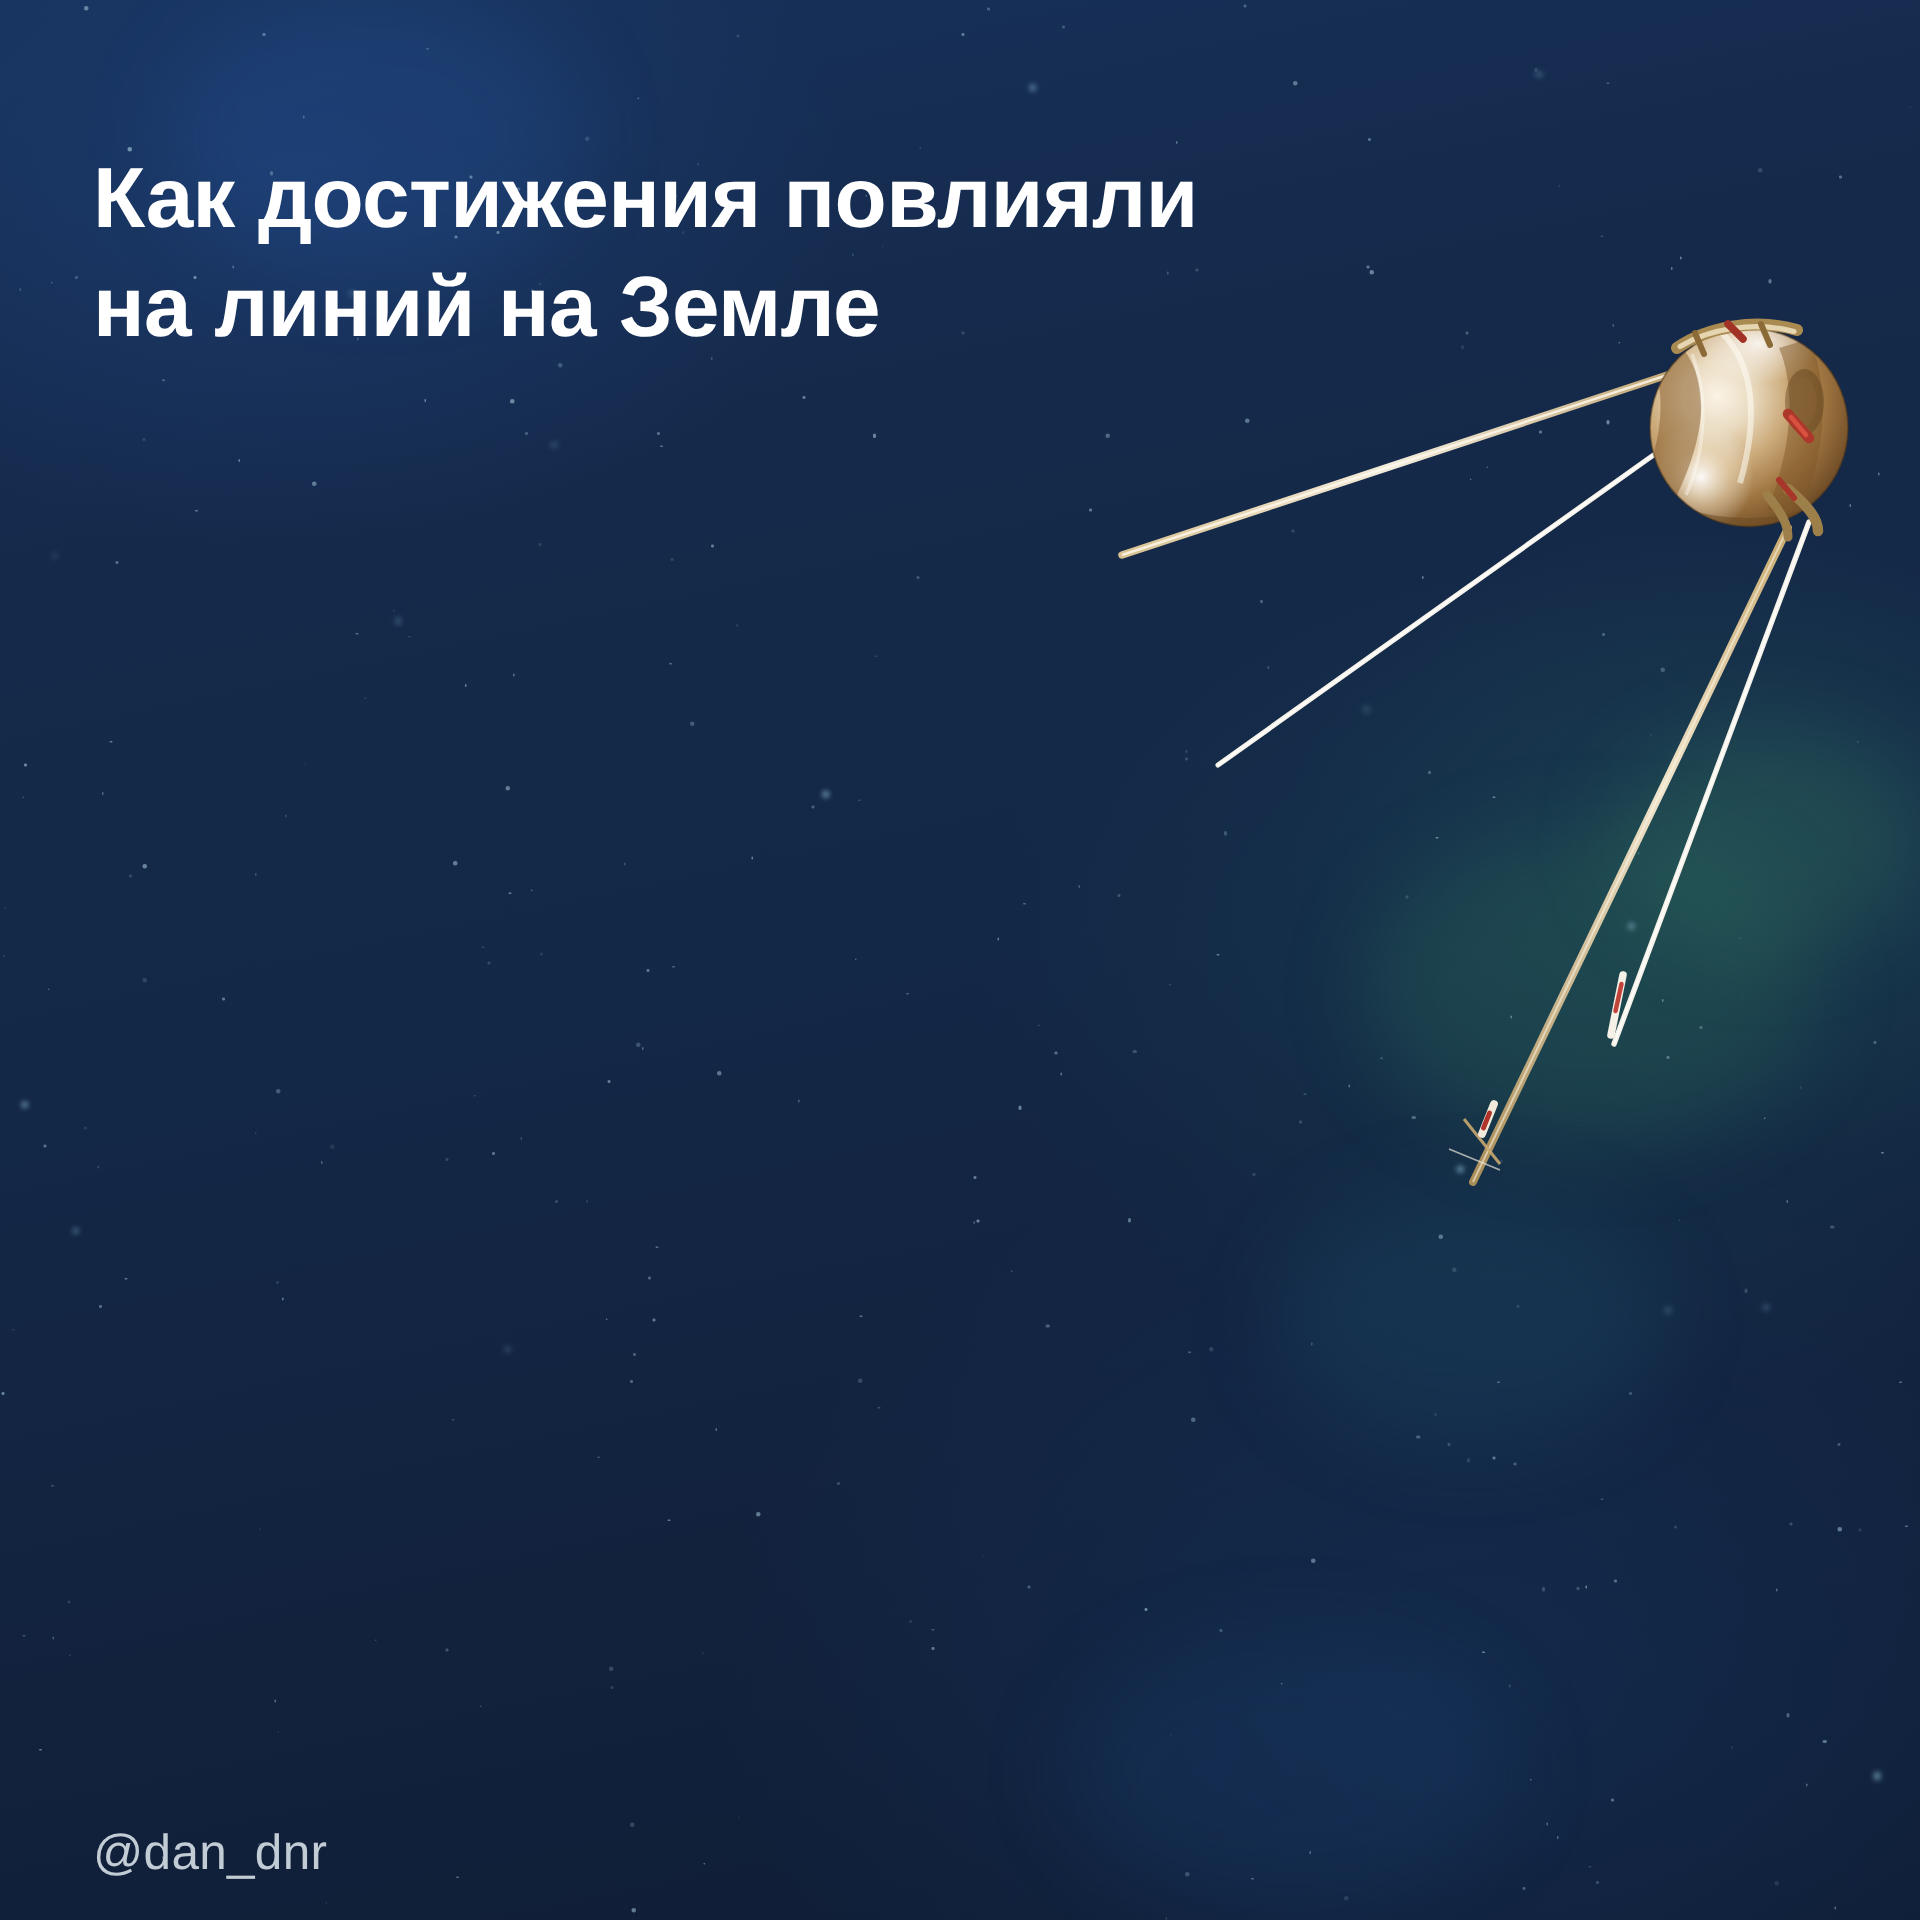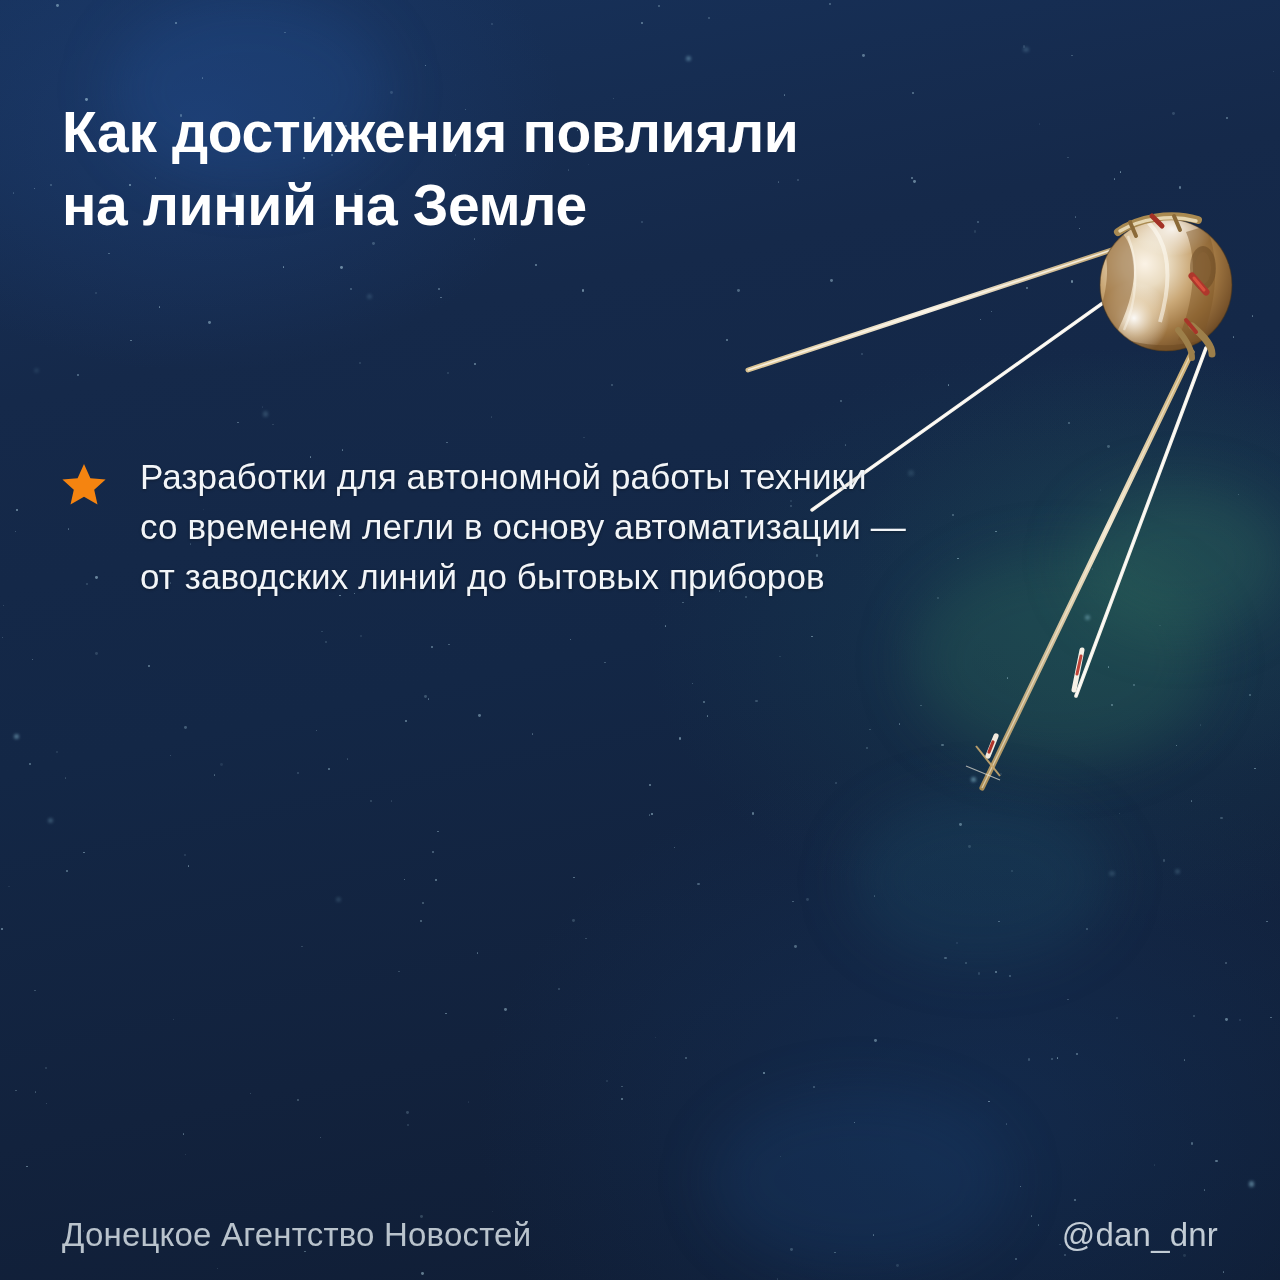--- a/index.html
+++ b/index.html
@@ -529,31 +529,20 @@
     </svg>
   </div>
 
   <h1 class="title">Как достижения повлияли
 на линий на Земле</h1>
 
   <div class="bullets">
 
 
 
-    <div class="bullet">
-      <span class="star-icon">
-        <svg viewBox="0 0 44 42" width="44" height="42" xmlns="http://www.w3.org/2000/svg">
-          <polygon points="22,1 28.4,15.2 43.6,16.6 32.2,26.8 35.5,41.6 22,33.8 8.5,41.6 11.8,26.8 0.4,16.6 15.6,15.2" fill="#F58410"></polygon>
-        </svg>
-      </span>
-      <span class="bullet-text">Разработки для автономной работы техники
-со временем легли в основу автоматизации —
-от заводских линий до бытовых приборов</span>
-    </div>
 
   </div>
 
   <div class="footer">
-    <span class="agency">Донецкое Агентство Новостей</span>
     <span class="handle">@dan_dnr</span>
   </div>
 
 </div>
 
 </body></html>

